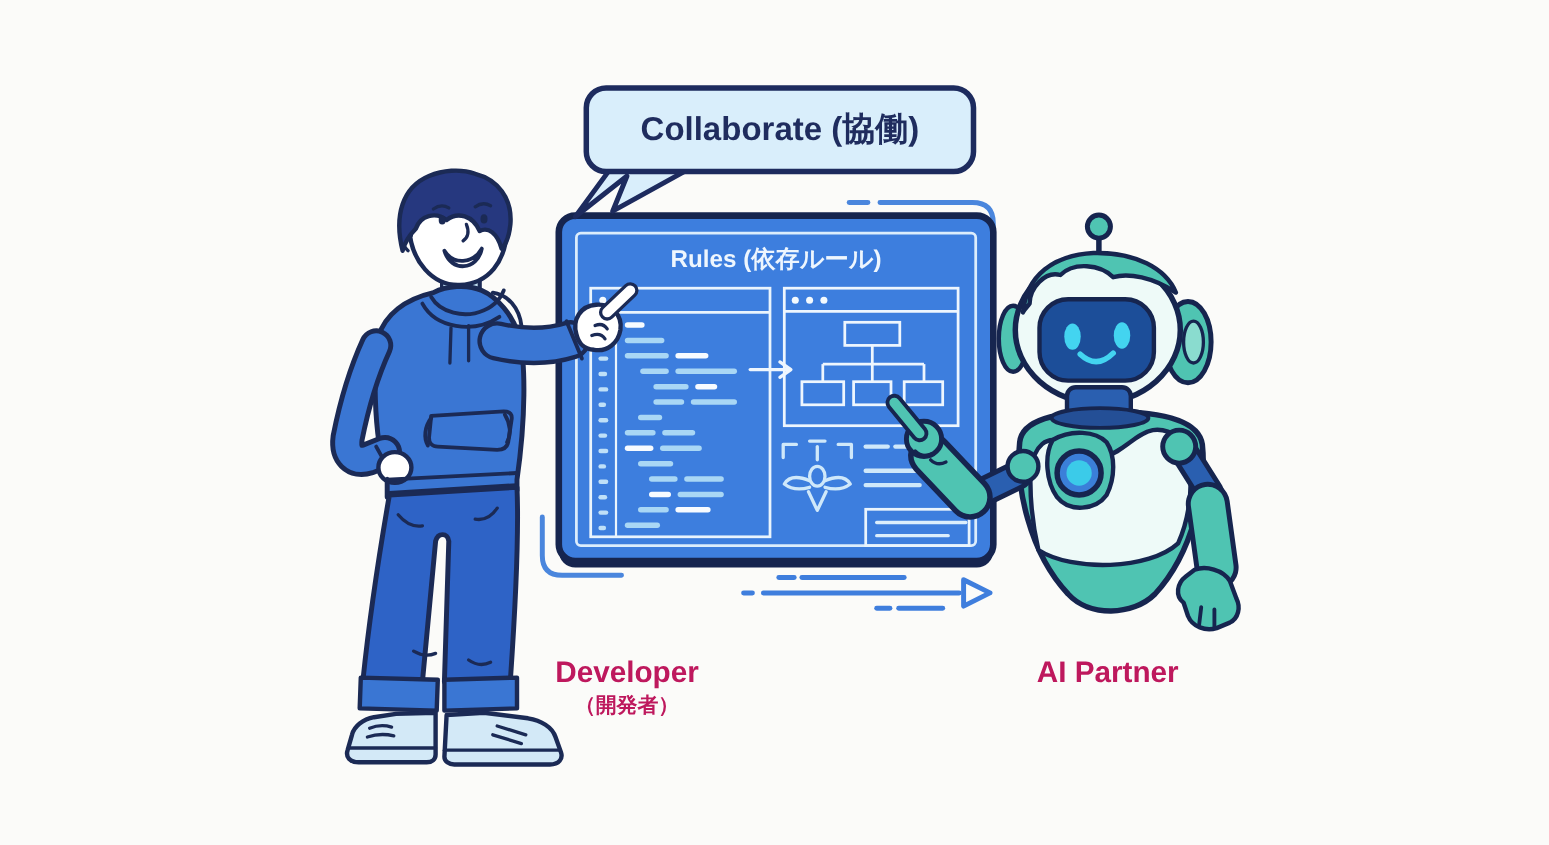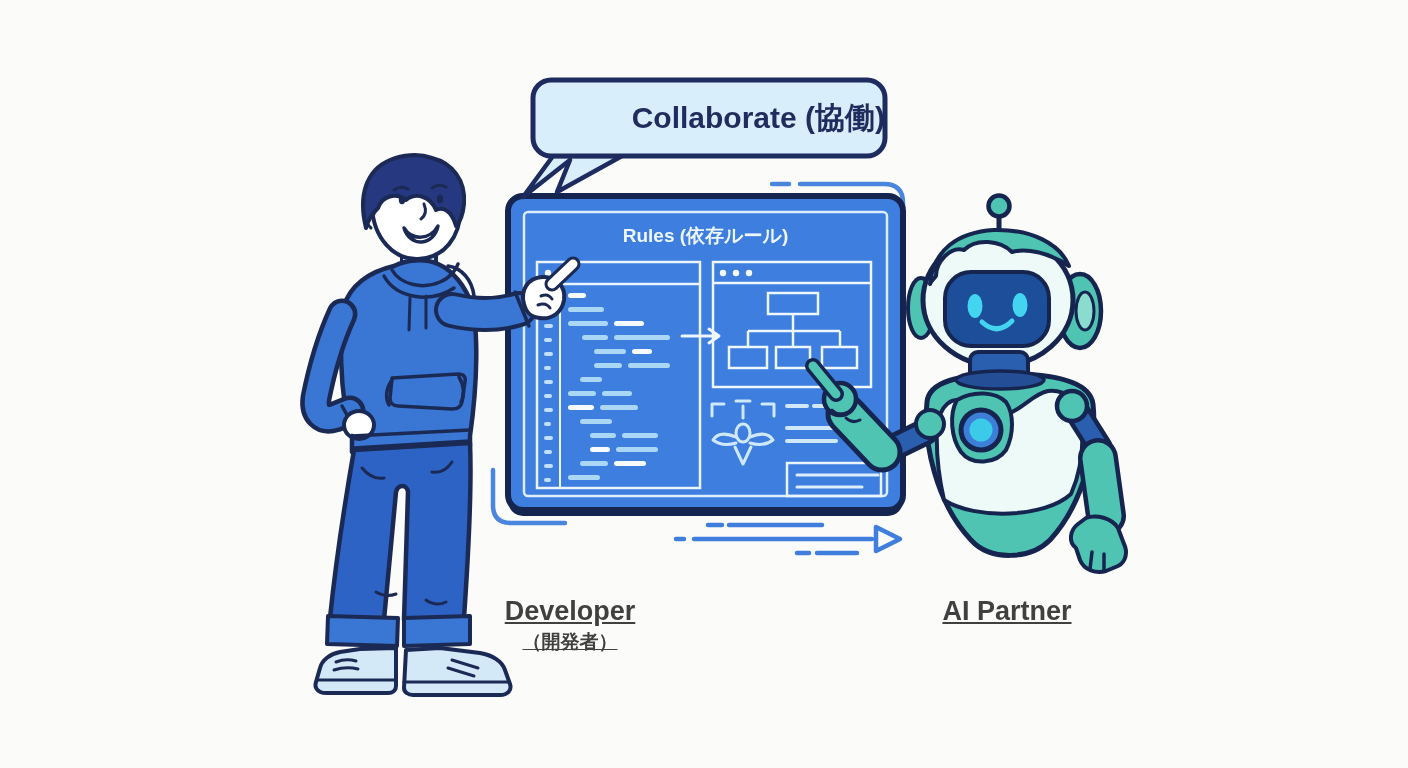--- a/index.html
+++ b/index.html
@@ -2,23 +2,23 @@
 <html><head>
 <meta charset="utf-8">
 <style>
   html,body{margin:0;padding:0;background:#fbfbf9;}
   .canvas{
     position:relative;width:1408px;height:768px;overflow:hidden;
     background:#fbfbf9;font-family:"Liberation Sans",sans-serif;
   }
   .canvas svg{position:absolute;left:0;top:0;}
   .txt{position:absolute;text-align:center;color:#1f2c5e;font-weight:bold;}
-  .bubble-text{left:533px;top:80px;width:352px;height:76px;line-height:76px;font-size:30px;text-align:right;}
-  .rules-title{left:524px;top:214px;width:363px;height:44px;line-height:44px;font-size:19px;color:#eef6fe;}
-  .fig-label{position:absolute;text-align:center;color:#404040;font-weight:bold;text-decoration:underline;}
+  .bubble-text{left:533px;top:80px;width:352px;height:76px;line-height:76px;font-size:30px;}
+  .rules-title{left:524px;top:214px;width:363px;height:44px;line-height:44px;font-size:22px;color:#eef6fe;}
+  .fig-label{position:absolute;text-align:center;color:#be185d;font-weight:bold;}
   .fig-label .en{font-size:27px;line-height:32px;}
   .fig-label .ja{font-size:19px;line-height:30px;}
   .dev-label{left:470px;top:595px;width:200px;}
   .ai-label{left:907px;top:595px;width:200px;}
 </style>
 </head>
 <body>
 
 <div class="canvas">
 <svg width="1408" height="768" viewBox="0 0 1408 768">

